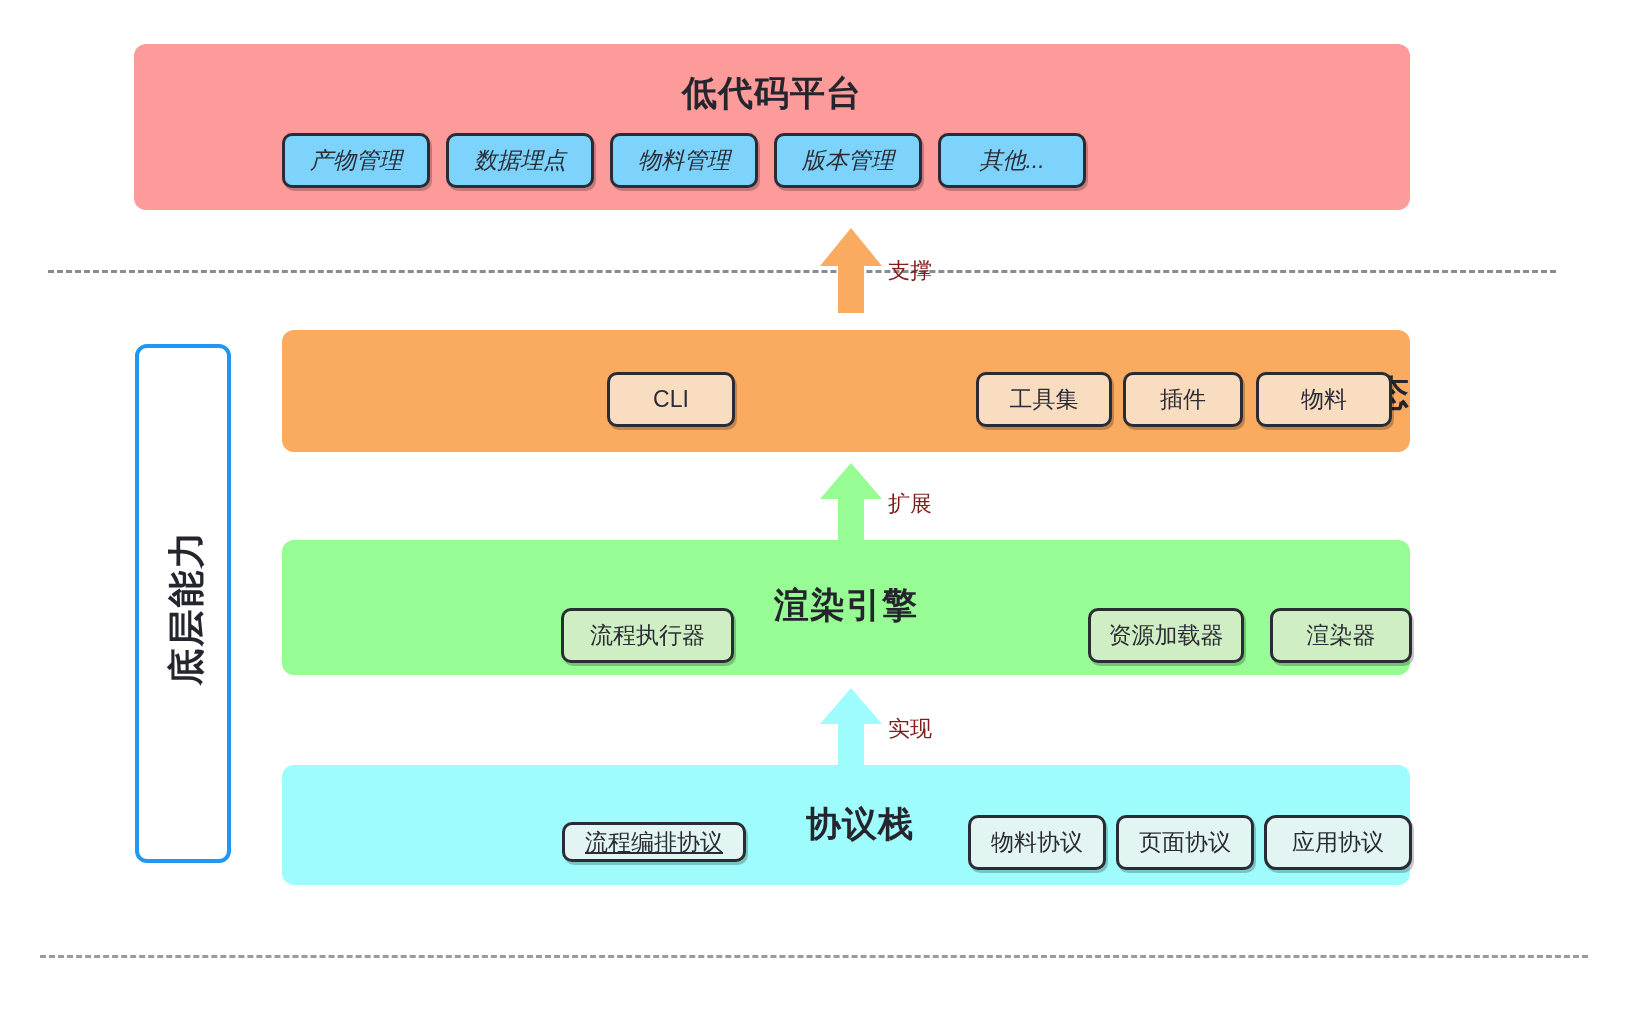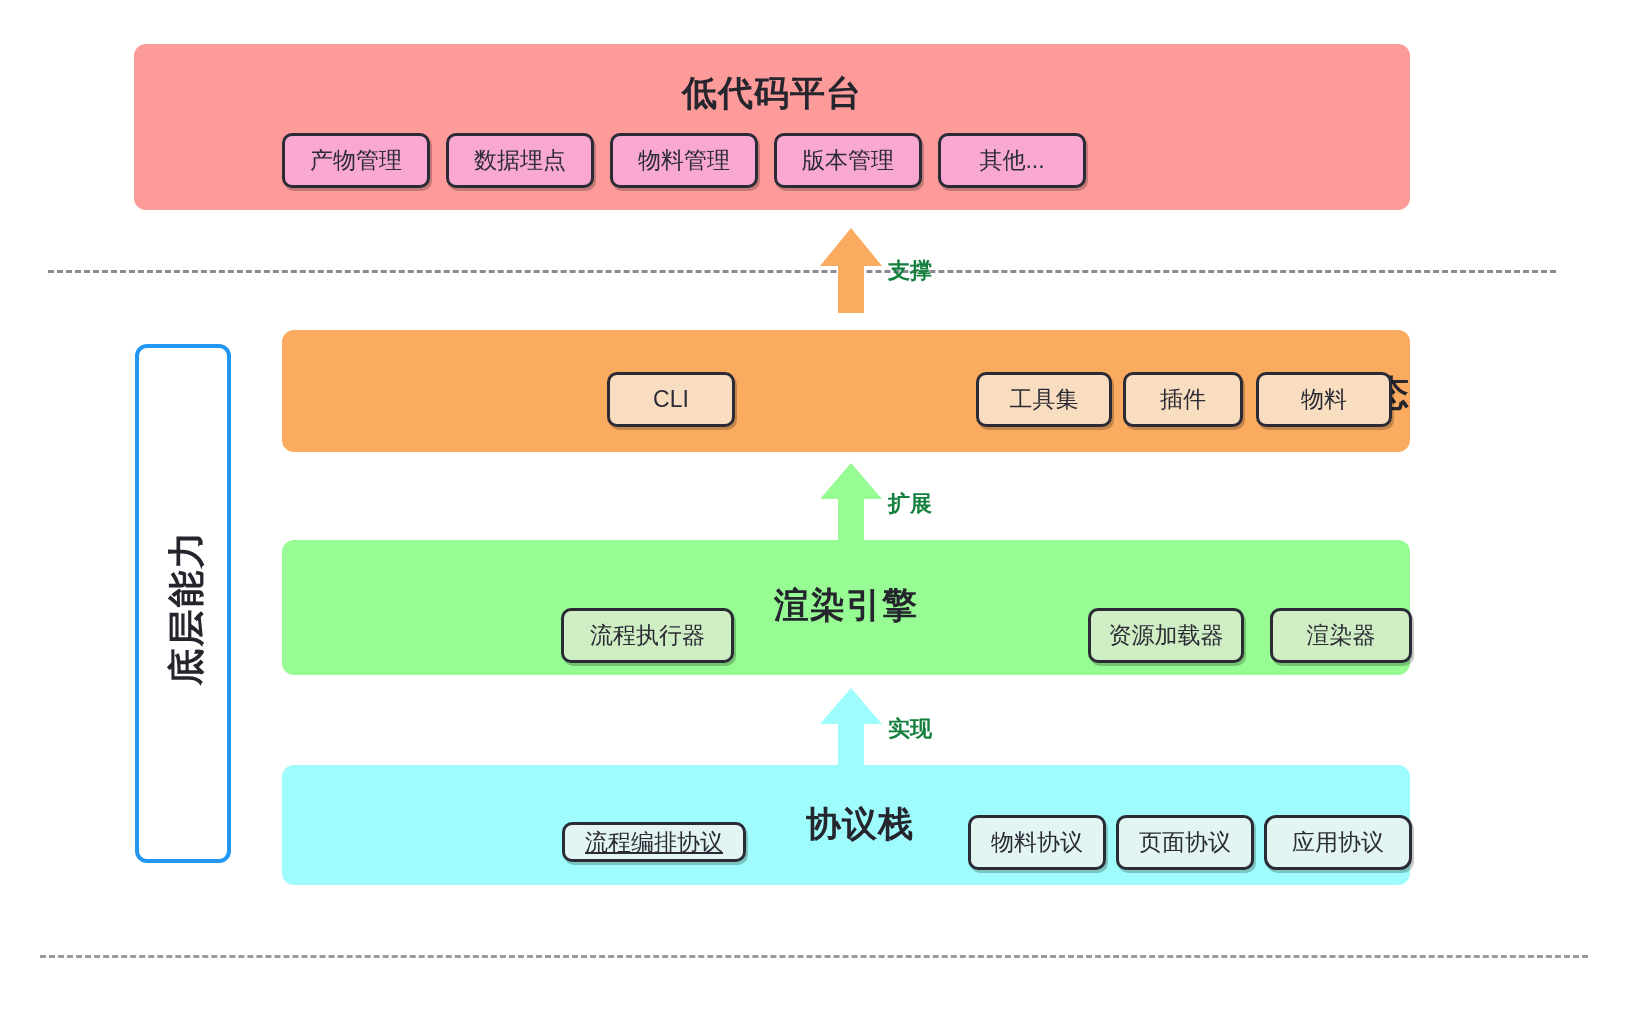--- a/index.html
+++ b/index.html
@@ -70,21 +70,21 @@
 
   
   #band-platform {
     left: 134px;
     top: 44px;
     width: 1276px;
     height: 166px;
     background: #fd9a9a;
   }
   #band-platform .band-title { left: 0; right: 0; top: 26px; text-align: center; }
-  #band-platform .chip { background: #f9a8d4; }
+  #band-platform .chip { background: #7dd3fc; font-style: italic; }
 
   
   #band-eco {
     left: 282px;
     top: 330px;
     width: 1128px;
     height: 122px;
     background: #fbab5f;
   }
   #band-eco .chip { background: #f8ddc0; }
@@ -111,22 +111,22 @@
 
   
   .arrow {
     position: absolute;
     width: 62px;
   }
   .arrow svg { display: block; width: 100%; height: 100%; }
   .arrow-label {
     position: absolute;
     font-size: 22px;
-    font-weight: bold;
-    color: #15803d;
+    font-weight: normal;
+    color: #7f1d1d;
     white-space: nowrap;
   }
 
   
   #capability-box {
     position: absolute;
     left: 135px;
     top: 344px;
     width: 96px;
     height: 519px;

